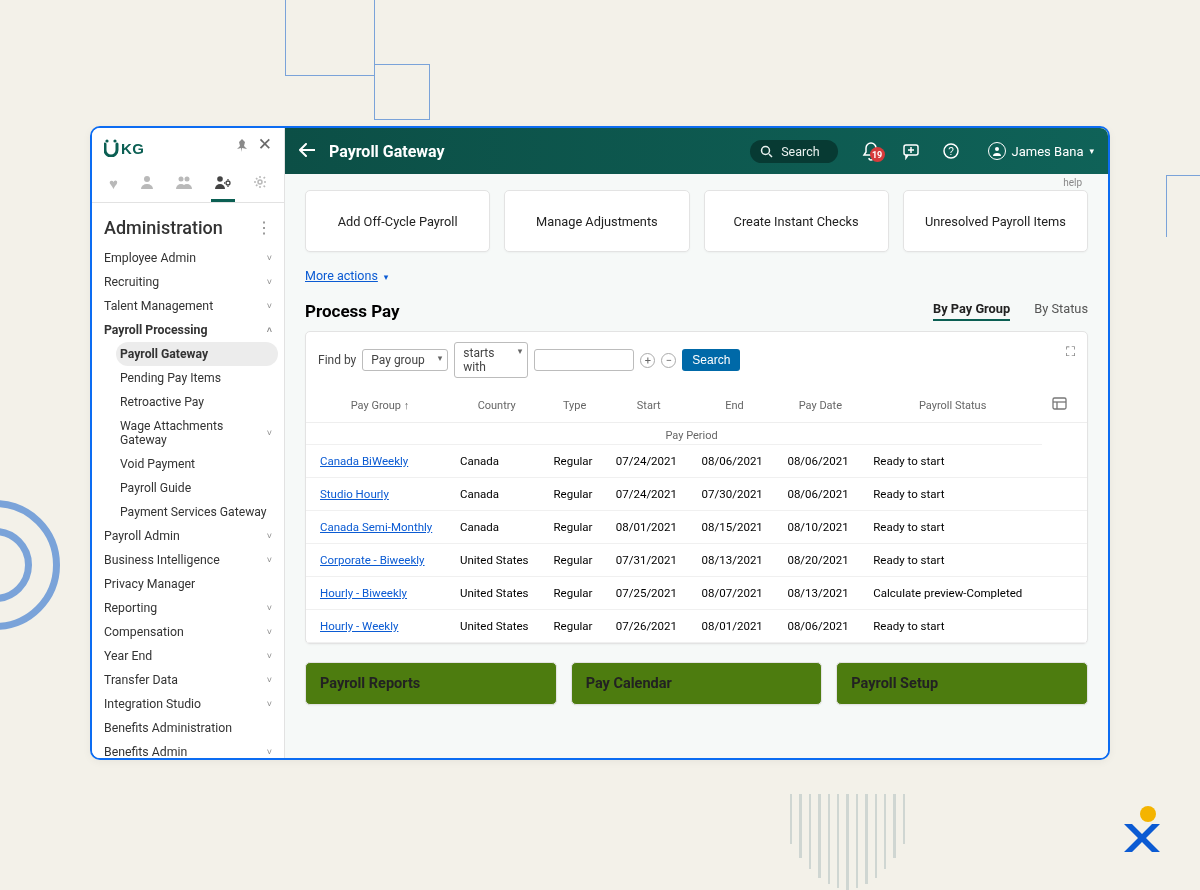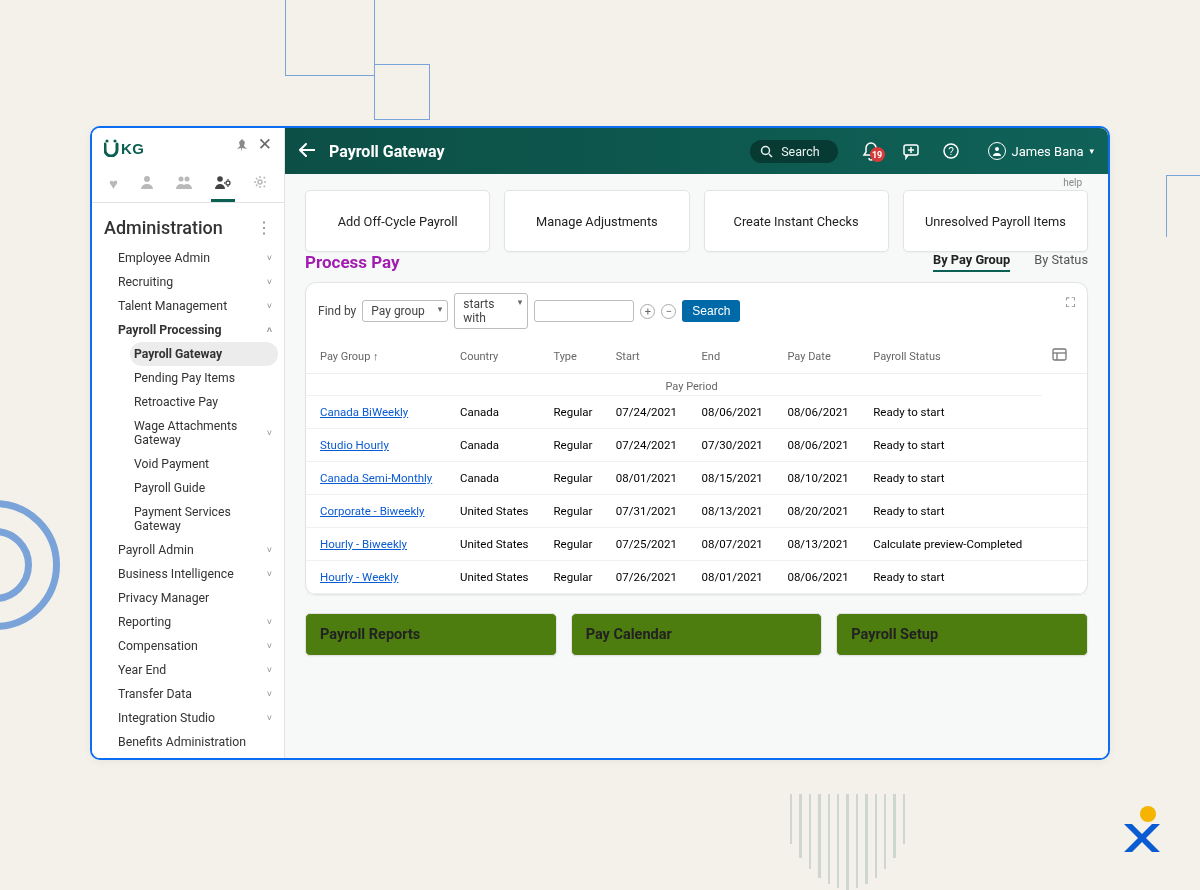--- a/index.html
+++ b/index.html
@@ -64,21 +64,21 @@
   .mini-nav span { color: #b9b9b9; font-size: 15px; padding: 6px 4px; cursor: pointer; }
   .mini-nav span.active { color: #444; border-bottom: 3px solid #0b5f53; }
   .section-header {
     display: flex;
     justify-content: space-between;
     align-items: center;
     padding: 14px 12px 8px 12px;
   }
   .section-header h2 { font-size: 18px; font-weight: 500; color: #333; }
   .kebab { color: #888; font-size: 16px; cursor: pointer; }
-  .nav-list { list-style: none; font-size: 12.3px; color: #333; overflow-y: auto; padding-left: 14px; }
+  .nav-list { list-style: none; font-size: 12.3px; color: #333; overflow-y: auto; }
   .nav-item {
     display: flex; justify-content: space-between; align-items: center;
     padding: 5px 12px 5px 12px; cursor: pointer;
   }
   .nav-item .chev { font-size: 9px; color: #888; }
   .nav-item.bold { font-weight: 700; }
   .nav-sub { padding-left: 24px; }
   .nav-sub .nav-item { padding: 5px 12px 5px 4px; font-size: 12.2px; }
   .nav-sub .nav-item.active {
     background: #ececec;
@@ -129,44 +129,44 @@
     flex:1; background:#fff; border:1px solid #e3e3e3; border-radius:5px;
     height:62px; display:flex; align-items:center; justify-content:center;
     font-size: 12.8px; color:#222; cursor:pointer;
     box-shadow: 0 1px 2px rgba(0,0,0,.04);
   }
   .more-actions { margin:16px 0 18px 0; font-size:12.5px; }
   .more-actions a { color:#0b5bd3; text-decoration:underline; cursor:pointer; }
   .more-actions .caret { color:#0b5bd3; font-size:9px; margin-left:6px; }
 
   .process-header { display:flex; align-items:flex-end; justify-content:space-between; margin-bottom:10px; }
-  .process-header h2 { font-size:17px; font-weight:700; color:#a21caf; }
+  .process-header h2 { font-size:17px; font-weight:700; color:#000000; }
   .proc-tabs { display:flex; gap:24px; font-size:12.8px; }
   .proc-tab { cursor:pointer; color:#555; padding-bottom:3px; }
   .proc-tab.active { font-weight:700; border-bottom:2px solid #0b5f53; color:#222; }
 
   .table-card {
-    background:#fff; border:1px solid #e3e3e3; border-radius:11px;
+    background:#fff; border:1px solid #e3e3e3; border-radius:5px;
     box-shadow: 0 1px 2px rgba(0,0,0,.04);
   }
   .filter-row {
     display:flex; align-items:center; gap:6px;
     padding:10px 12px; font-size:12px; color:#444;
     position:relative;
   }
   .sel { border:1px solid #bcbcbc; border-radius:3px; padding:3px 18px 3px 8px; font-size:12px; background:#fff; position:relative; cursor:pointer; }
   .sel::after { content:"▾"; position:absolute; right:5px; top:3px; font-size:9px; color:#666; }
   .txt { border:1px solid #bcbcbc; border-radius:3px; padding:3px 6px; font-size:12px; width:100px; }
   .circ-btn { width:15px; height:15px; border:1px solid #aaa; border-radius:50%; display:flex; align-items:center; justify-content:center; font-size:11px; color:#666; cursor:pointer; }
   .search-btn { background:#0069a8; color:#fff; border:none; border-radius:3px; padding:4px 10px; font-size:12px; cursor:pointer; }
   .expand-ic { position:absolute; right:12px; top:12px; cursor:pointer; color:#666; font-size:13px; }
 
   table { width:100%; border-collapse:collapse; font-size:11.5px; }
   .group-row td { text-align:center; font-size:11px; color:#666; padding:6px 0 2px 0; border-top:1px solid #eee; }
-  thead th { text-align:left; font-weight:400; color:#666; font-size:11px; padding:8px 10px; border-bottom:1px solid #eee; }
+  thead th { text-align:center; font-weight:400; color:#666; font-size:11px; padding:8px 10px; border-bottom:1px solid #eee; }
   thead th:first-child { padding-left:14px; }
   tbody td { padding:9px 10px; border-bottom:1px solid #f0f0f0; }
   tbody td:first-child { padding-left:14px; }
   tbody td a { color:#0b5bd3; text-decoration:underline; cursor:pointer; }
   .doc-ic { float:right; margin-right:10px; color:#777; font-size:14px; cursor:pointer; }
 
   .bottom-cards { display:flex; gap:14px; margin-top:18px; padding-bottom:10px; }
   .bottom-card { flex:1; background:#4d7c0f; border:1px solid #e3e3e3; border-radius:5px; padding:12px 14px; box-shadow:0 1px 2px rgba(0,0,0,.04); }
   .bottom-card h3 { font-size:14.5px; font-weight:700; color:#222; }
 </style>
@@ -382,20 +382,23 @@
     <div class="help-txt">help</div>
 
     <div class="content">
       <div class="action-cards" id="action-cards">
           <div class="action-card">Add Off-Cycle Payroll</div>
           <div class="action-card">Manage Adjustments</div>
           <div class="action-card">Create Instant Checks</div>
           <div class="action-card">Unresolved Payroll Items</div>
         </div>
 
+      <div class="more-actions">
+        <a>More actions</a><span class="caret">▾</span>
+      </div>
 
       <div class="process-header">
         <h2>Process Pay</h2>
         <div class="proc-tabs">
           <span class="proc-tab active">By Pay Group</span>
           <span class="proc-tab">By Status</span>
         </div>
       </div>
 
       <div class="table-card">

